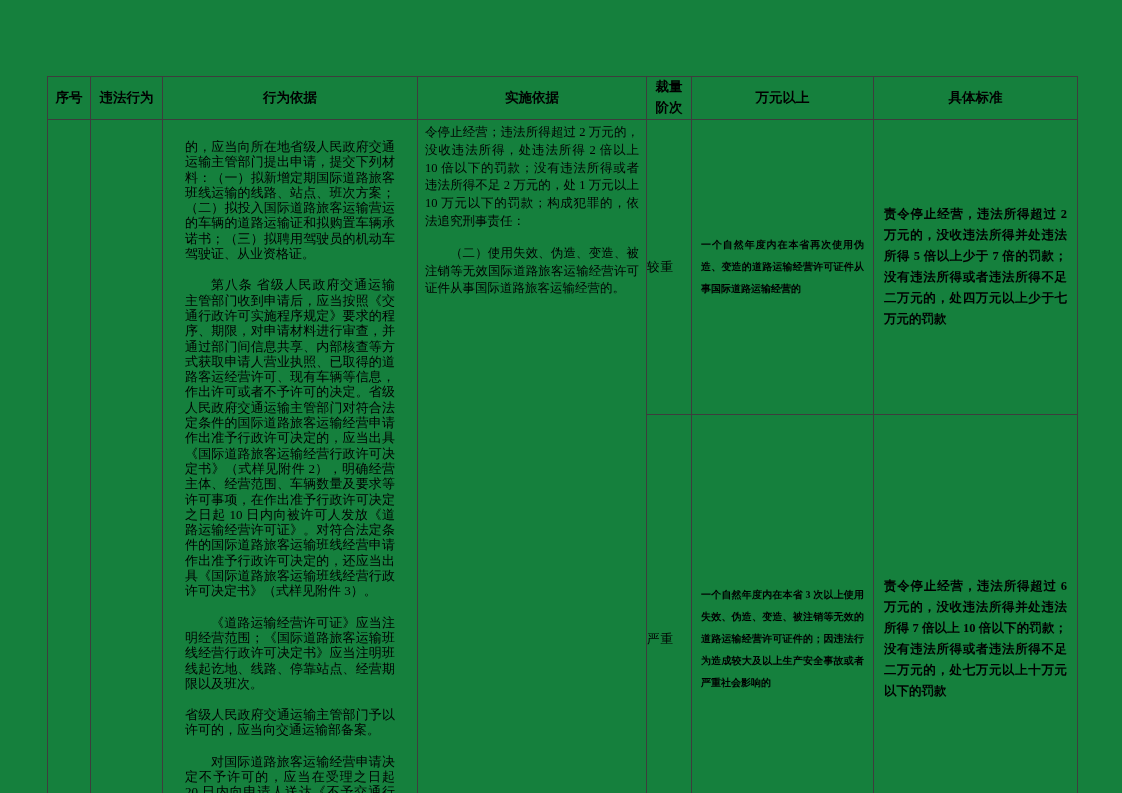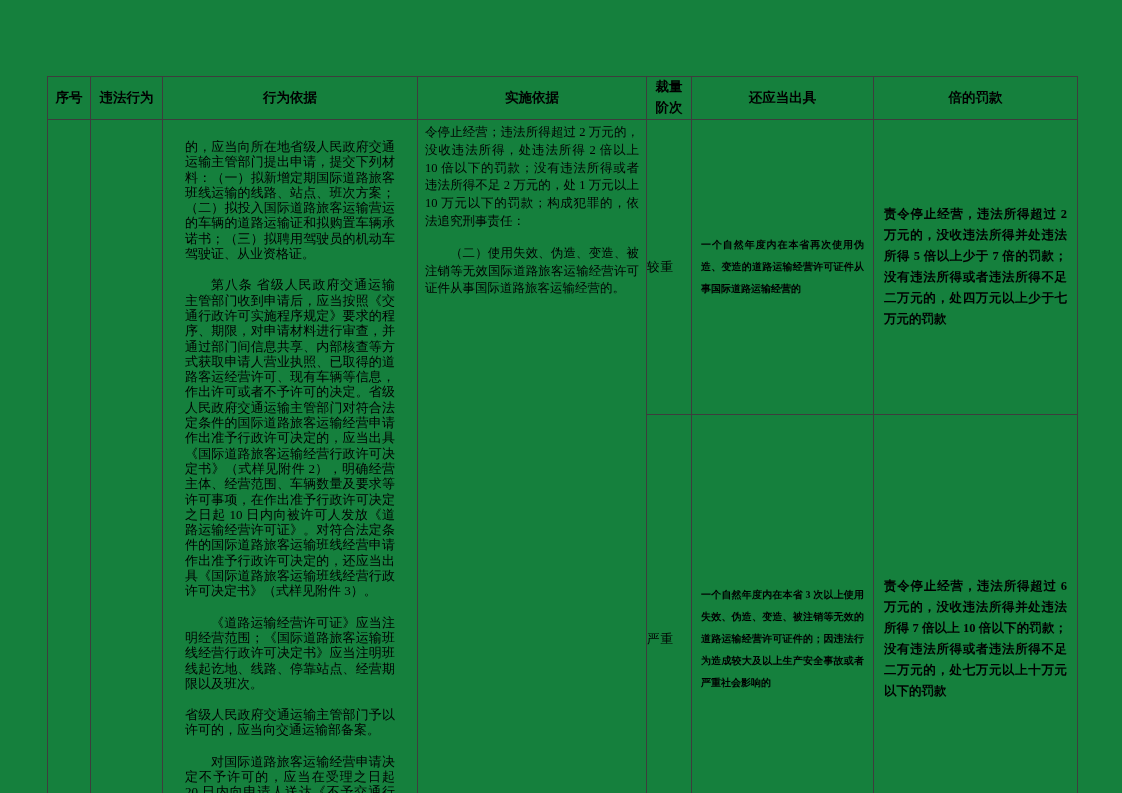--- a/index.html
+++ b/index.html
@@ -115,22 +115,22 @@
       <col style="width:182px">
       <col style="width:204px">
     </colgroup>
     <thead>
       <tr>
         <th>序号</th>
         <th>违法行为</th>
         <th>行为依据</th>
         <th>实施依据</th>
         <th>裁量阶次</th>
-        <th>还应当出具</th>
-        <th>倍的罚款</th>
+        <th>万元以上</th>
+        <th>具体标准</th>
       </tr>
     </thead>
     <tbody>
       <tr class="subrow-1">
         <td rowspan="2"></td>
         <td rowspan="2"></td>
         <td rowspan="2" class="cell-basis">
           <p>的，应当向所在地省级人民政府交通运输主管部门提出申请，提交下列材料：（一）拟新增定期国际道路旅客班线运输的线路、站点、班次方案；（二）拟投入国际道路旅客运输营运的车辆的道路运输证和拟购置车辆承诺书；（三）拟聘用驾驶员的机动车驾驶证、从业资格证。</p>
           <p class="indent">第八条 省级人民政府交通运输主管部门收到申请后，应当按照《交通行政许可实施程序规定》要求的程序、期限，对申请材料进行审查，并通过部门间信息共享、内部核查等方式获取申请人营业执照、已取得的道路客运经营许可、现有车辆等信息，作出许可或者不予许可的决定。省级人民政府交通运输主管部门对符合法定条件的国际道路旅客运输经营申请作出准予行政许可决定的，应当出具《国际道路旅客运输经营行政许可决定书》（式样见附件 2），明确经营主体、经营范围、车辆数量及要求等许可事项，在作出准予行政许可决定之日起 10 日内向被许可人发放《道路运输经营许可证》。对符合法定条件的国际道路旅客运输班线经营申请作出准予行政许可决定的，还应当出具《国际道路旅客运输班线经营行政许可决定书》（式样见附件 3）。</p>
           <p class="indent">《道路运输经营许可证》应当注明经营范围；《国际道路旅客运输班线经营行政许可决定书》应当注明班线起讫地、线路、停靠站点、经营期限以及班次。</p>

